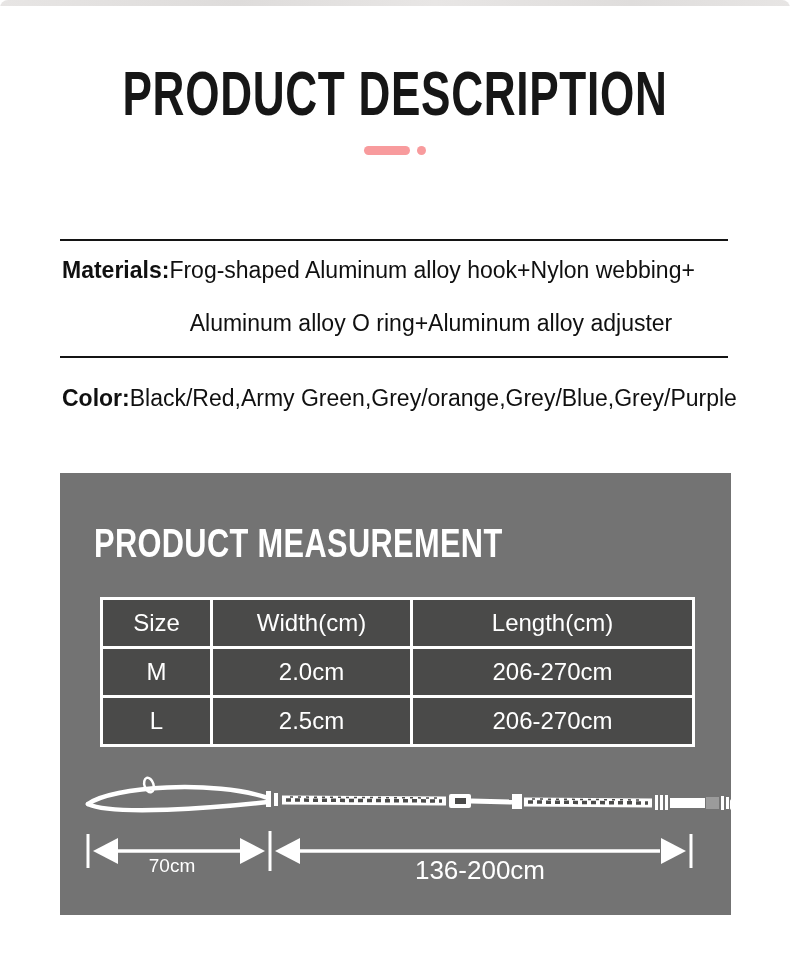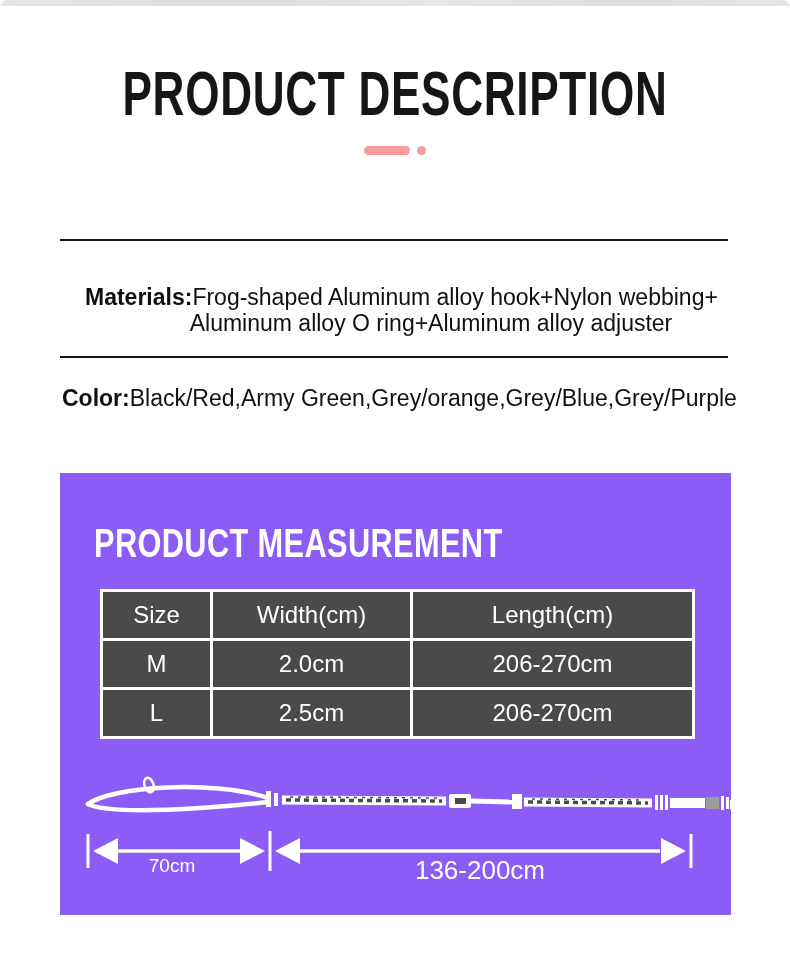--- a/index.html
+++ b/index.html
@@ -13,34 +13,34 @@
     position:absolute;top:60px;left:0;width:790px;margin:0;text-align:center;
     font-size:63px;line-height:1.05;font-weight:bold;color:#161616;
     transform:scaleX(0.70);transform-origin:50% 50%;letter-spacing:1px;white-space:nowrap;
   }
   .accent{position:absolute;top:146px;left:0;width:790px;display:flex;justify-content:center;align-items:center;gap:7px;}
   .accent .pill{display:block;width:46px;height:9px;border-radius:5px;background:#f89b9d;}
   .accent .dot{display:block;width:9px;height:9px;border-radius:50%;background:#f89b9d;}
   .spec{position:absolute;font-size:23px;line-height:1.25;color:#101010;white-space:nowrap;}
   .spec .b{font-weight:bold;}
   .spec-name{top:197px;left:64px;}
-  .spec-materials-1{top:283px;left:62px;margin-left:23px;}
+  .spec-materials-1{top:256px;left:62px;}
   .spec-materials-2{top:309px;left:0;width:790px;text-align:center;padding-left:36px;}
   .spec-color{top:384px;left:62px;}
   .rule{position:absolute;left:60px;width:668px;height:0;border:none;border-top:2px solid #141414;margin:0;}
   .rule-1{top:239px;}
   .rule-2{top:356px;}
-  .panel{position:absolute;left:60px;top:473px;width:671px;height:442px;background:#8b5cf6;}
+  .panel{position:absolute;left:60px;top:473px;width:671px;height:442px;background:#737373;}
   .panel-title{
     position:absolute;left:34px;top:50px;margin:0;color:#ffffff;
     font-size:41px;line-height:1;font-weight:bold;letter-spacing:0.5px;white-space:nowrap;
     transform:scaleX(0.75);transform-origin:0 50%;
   }
   table.meas{
-    position:absolute;left:40px;top:116px;width:592px;
+    position:absolute;left:40px;top:124px;width:592px;
     border-collapse:collapse;table-layout:fixed;color:#fff;font-size:24px;
   }
   table.meas th,table.meas td{
     border:3px solid #ffffff;text-align:center;font-weight:normal;
     height:46px;padding:0;background:#4a4a49;
   }
   .col-size{width:110px;}.col-width{width:200px;}.col-length{width:282px;}
   .diagram{position:absolute;left:0;bottom:2px;}
   .diagram text{font-family:"Liberation Sans",sans-serif;fill:#ffffff;}
 </style>

